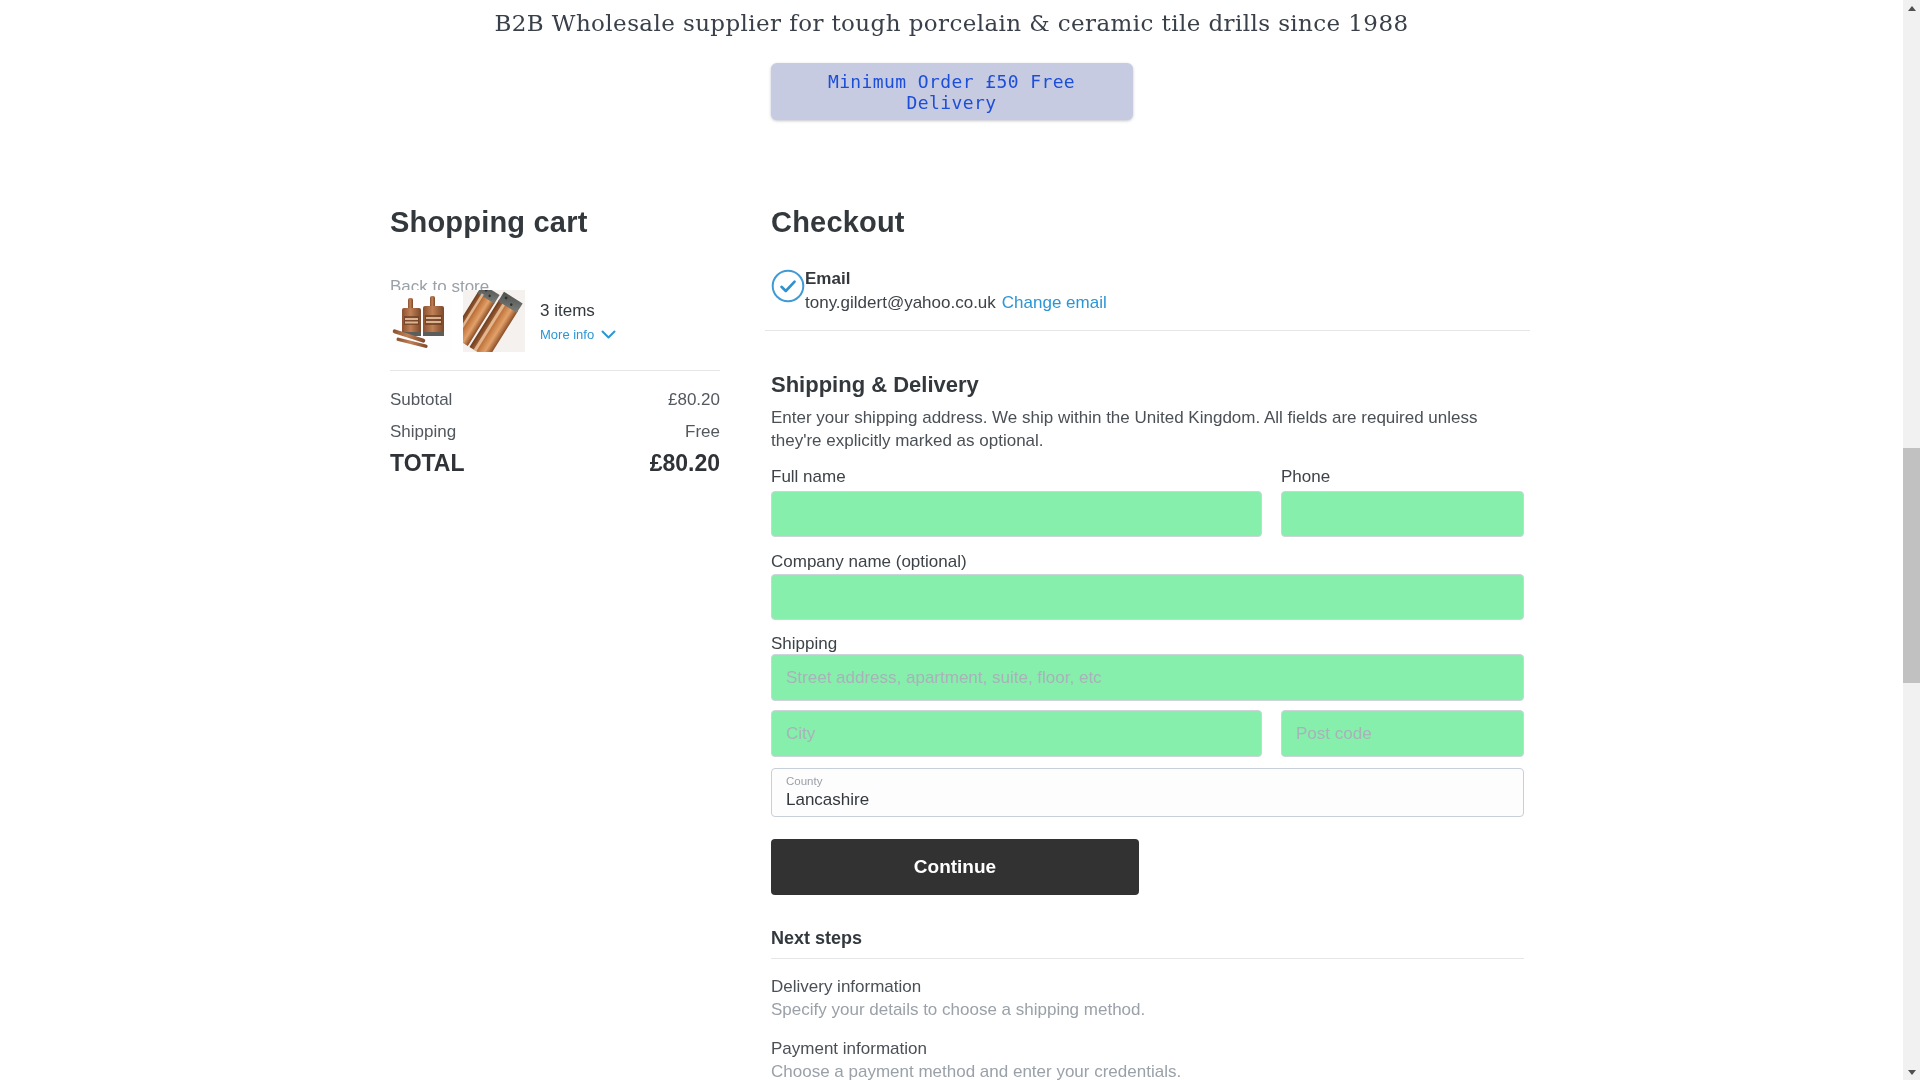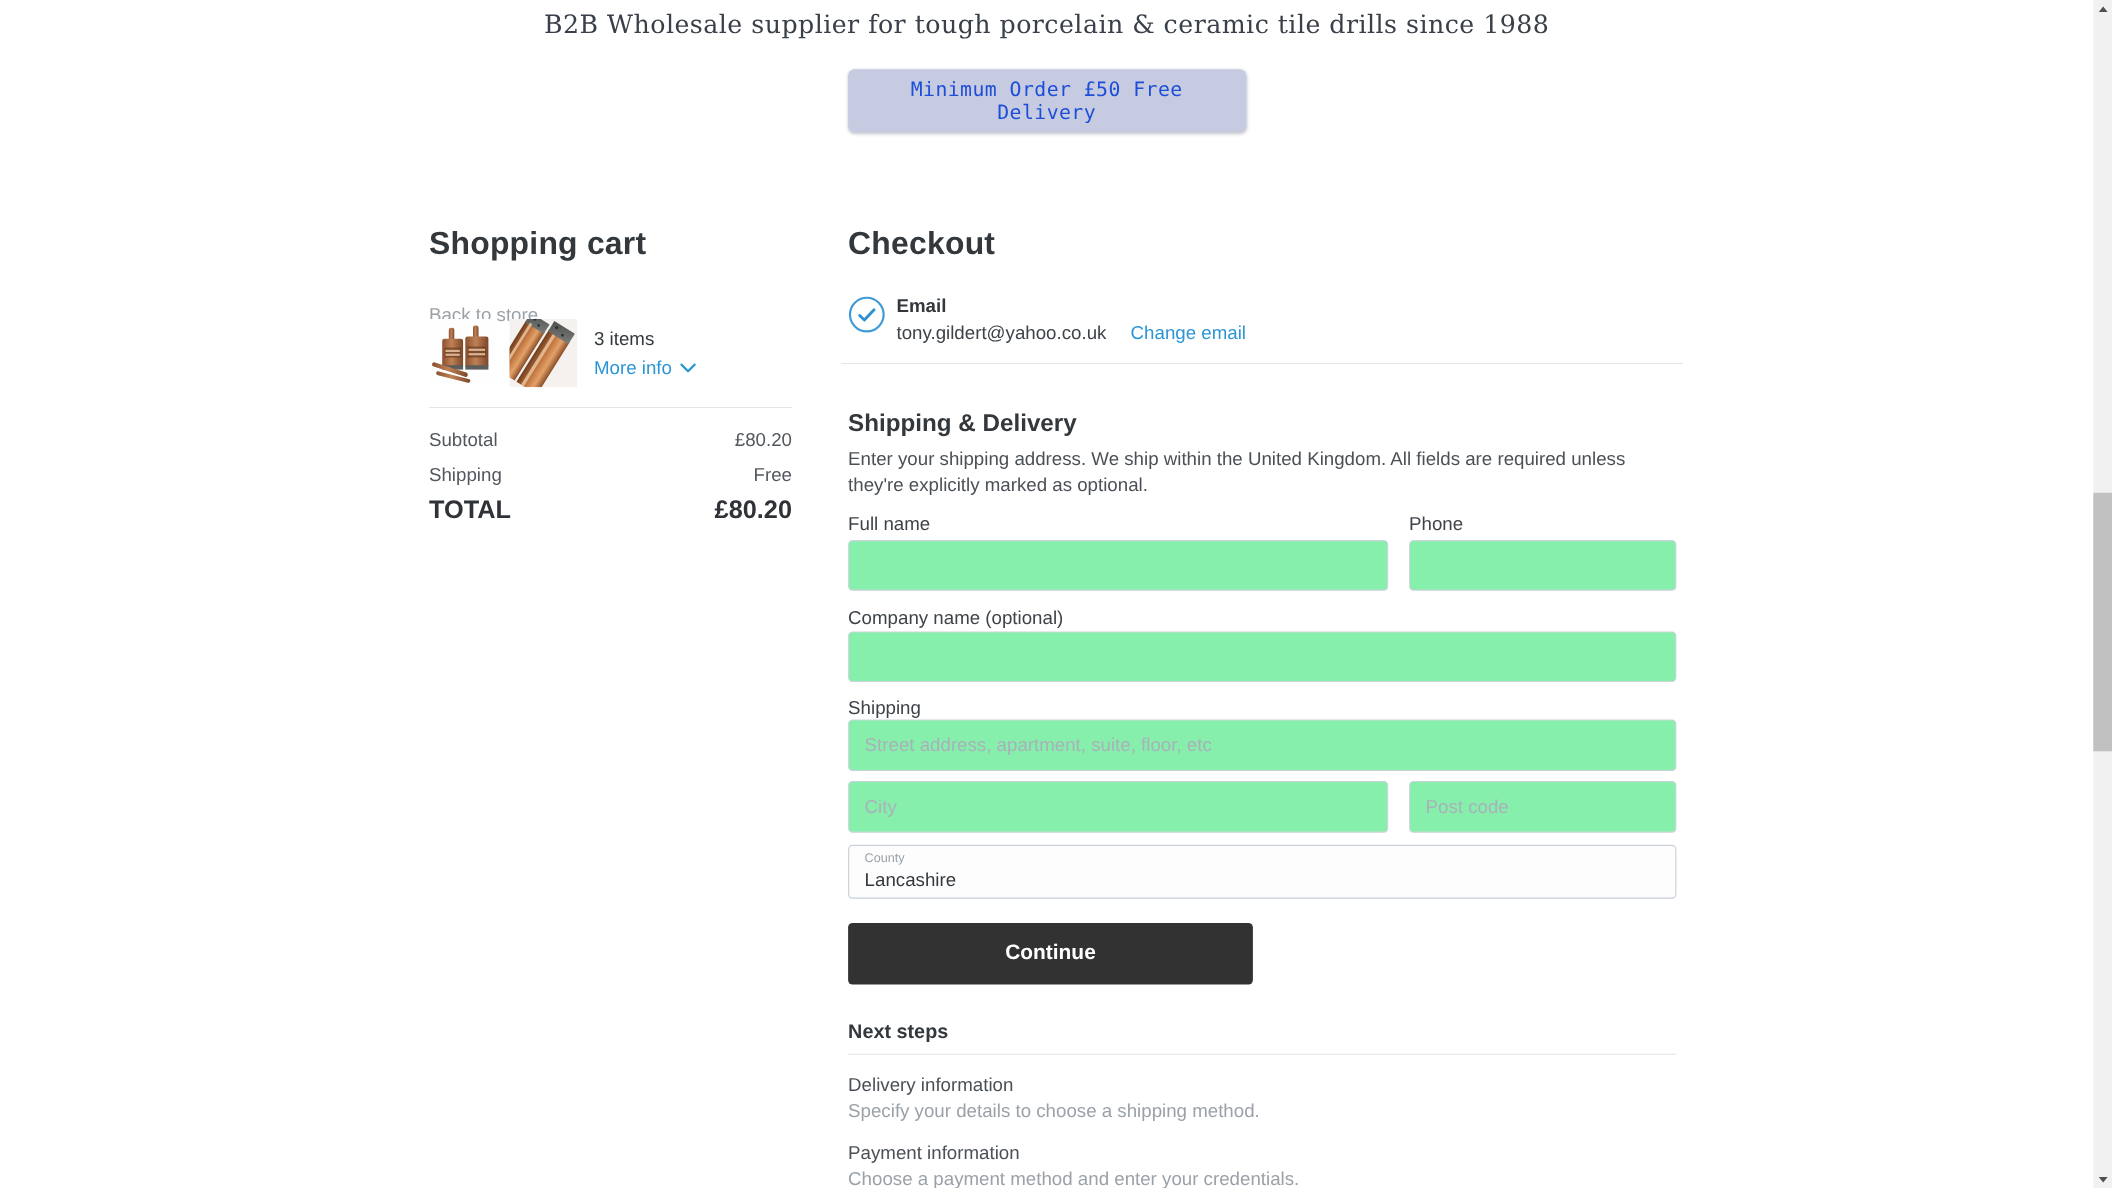--- a/index.html
+++ b/index.html
@@ -32,30 +32,30 @@
   .abs { position:absolute; }
   h1.sec-title { margin:0; font-size:29px; font-weight:700; color:#33383d; letter-spacing:.2px; line-height:34px; }
 
   
   .back-link { font-size:17px; color:#9aa1a7; cursor:pointer; }
   .cart-items-row { display:flex; align-items:center; }
   .thumb { width:62px; height:62px; background:#fff; overflow:hidden; flex:0 0 auto; }
   .thumb + .thumb { margin-left:11px; }
   .cart-items-text { margin-left:15px; }
   .items-count { font-size:17px; color:#33383d; line-height:21px; }
-  .more-info { display:flex; align-items:center; gap:7px; margin-top:6px; color:#2b96d4; font-size:17px; cursor:pointer; }
+  .more-info { display:flex; align-items:center; gap:7px; margin-top:6px; color:#2b96d4; font-size:13px; cursor:pointer; }
   .divider { border-top:1px solid #e4e6e8; width:100%; }
   .summary-row { left:0; right:0; display:flex; justify-content:space-between; font-size:17px; color:#53585e; line-height:20px; }
   .summary-row.total { font-size:23px; font-weight:700; color:#2f3338; line-height:26px; }
 
   
-  .email-step { display:flex; gap:10px; }
+  .email-step { display:flex; }
   .email-text .lbl { font-size:17px; font-weight:700; color:#33383d; line-height:20px; }
   .email-line { margin-top:3px; font-size:17px; color:#3d4348; line-height:22px; }
-  .change-link { color:#2b96d4; margin-left:22px; cursor:pointer; }
+  .change-link { color:#2b96d4; margin-left:6px; cursor:pointer; }
   h2.block-title { margin:0; font-size:22px; font-weight:700; color:#33383d; line-height:26px; }
   .ship-desc { font-size:17px; color:#4a5056; line-height:22.5px; width:100%; }
   .field-label { font-size:17px; color:#3d4348; line-height:20px; }
   .txt {
     height:46px; width:100%; border:1px solid #ccd3da; border-radius:4px;
     background:#86efac; padding:0 14px; font-size:17px; color:#33383d;
     font-family:inherit; outline:none;
   }
   .txt::placeholder { color:#a9b1b9; opacity:1; }
   .county-box {

